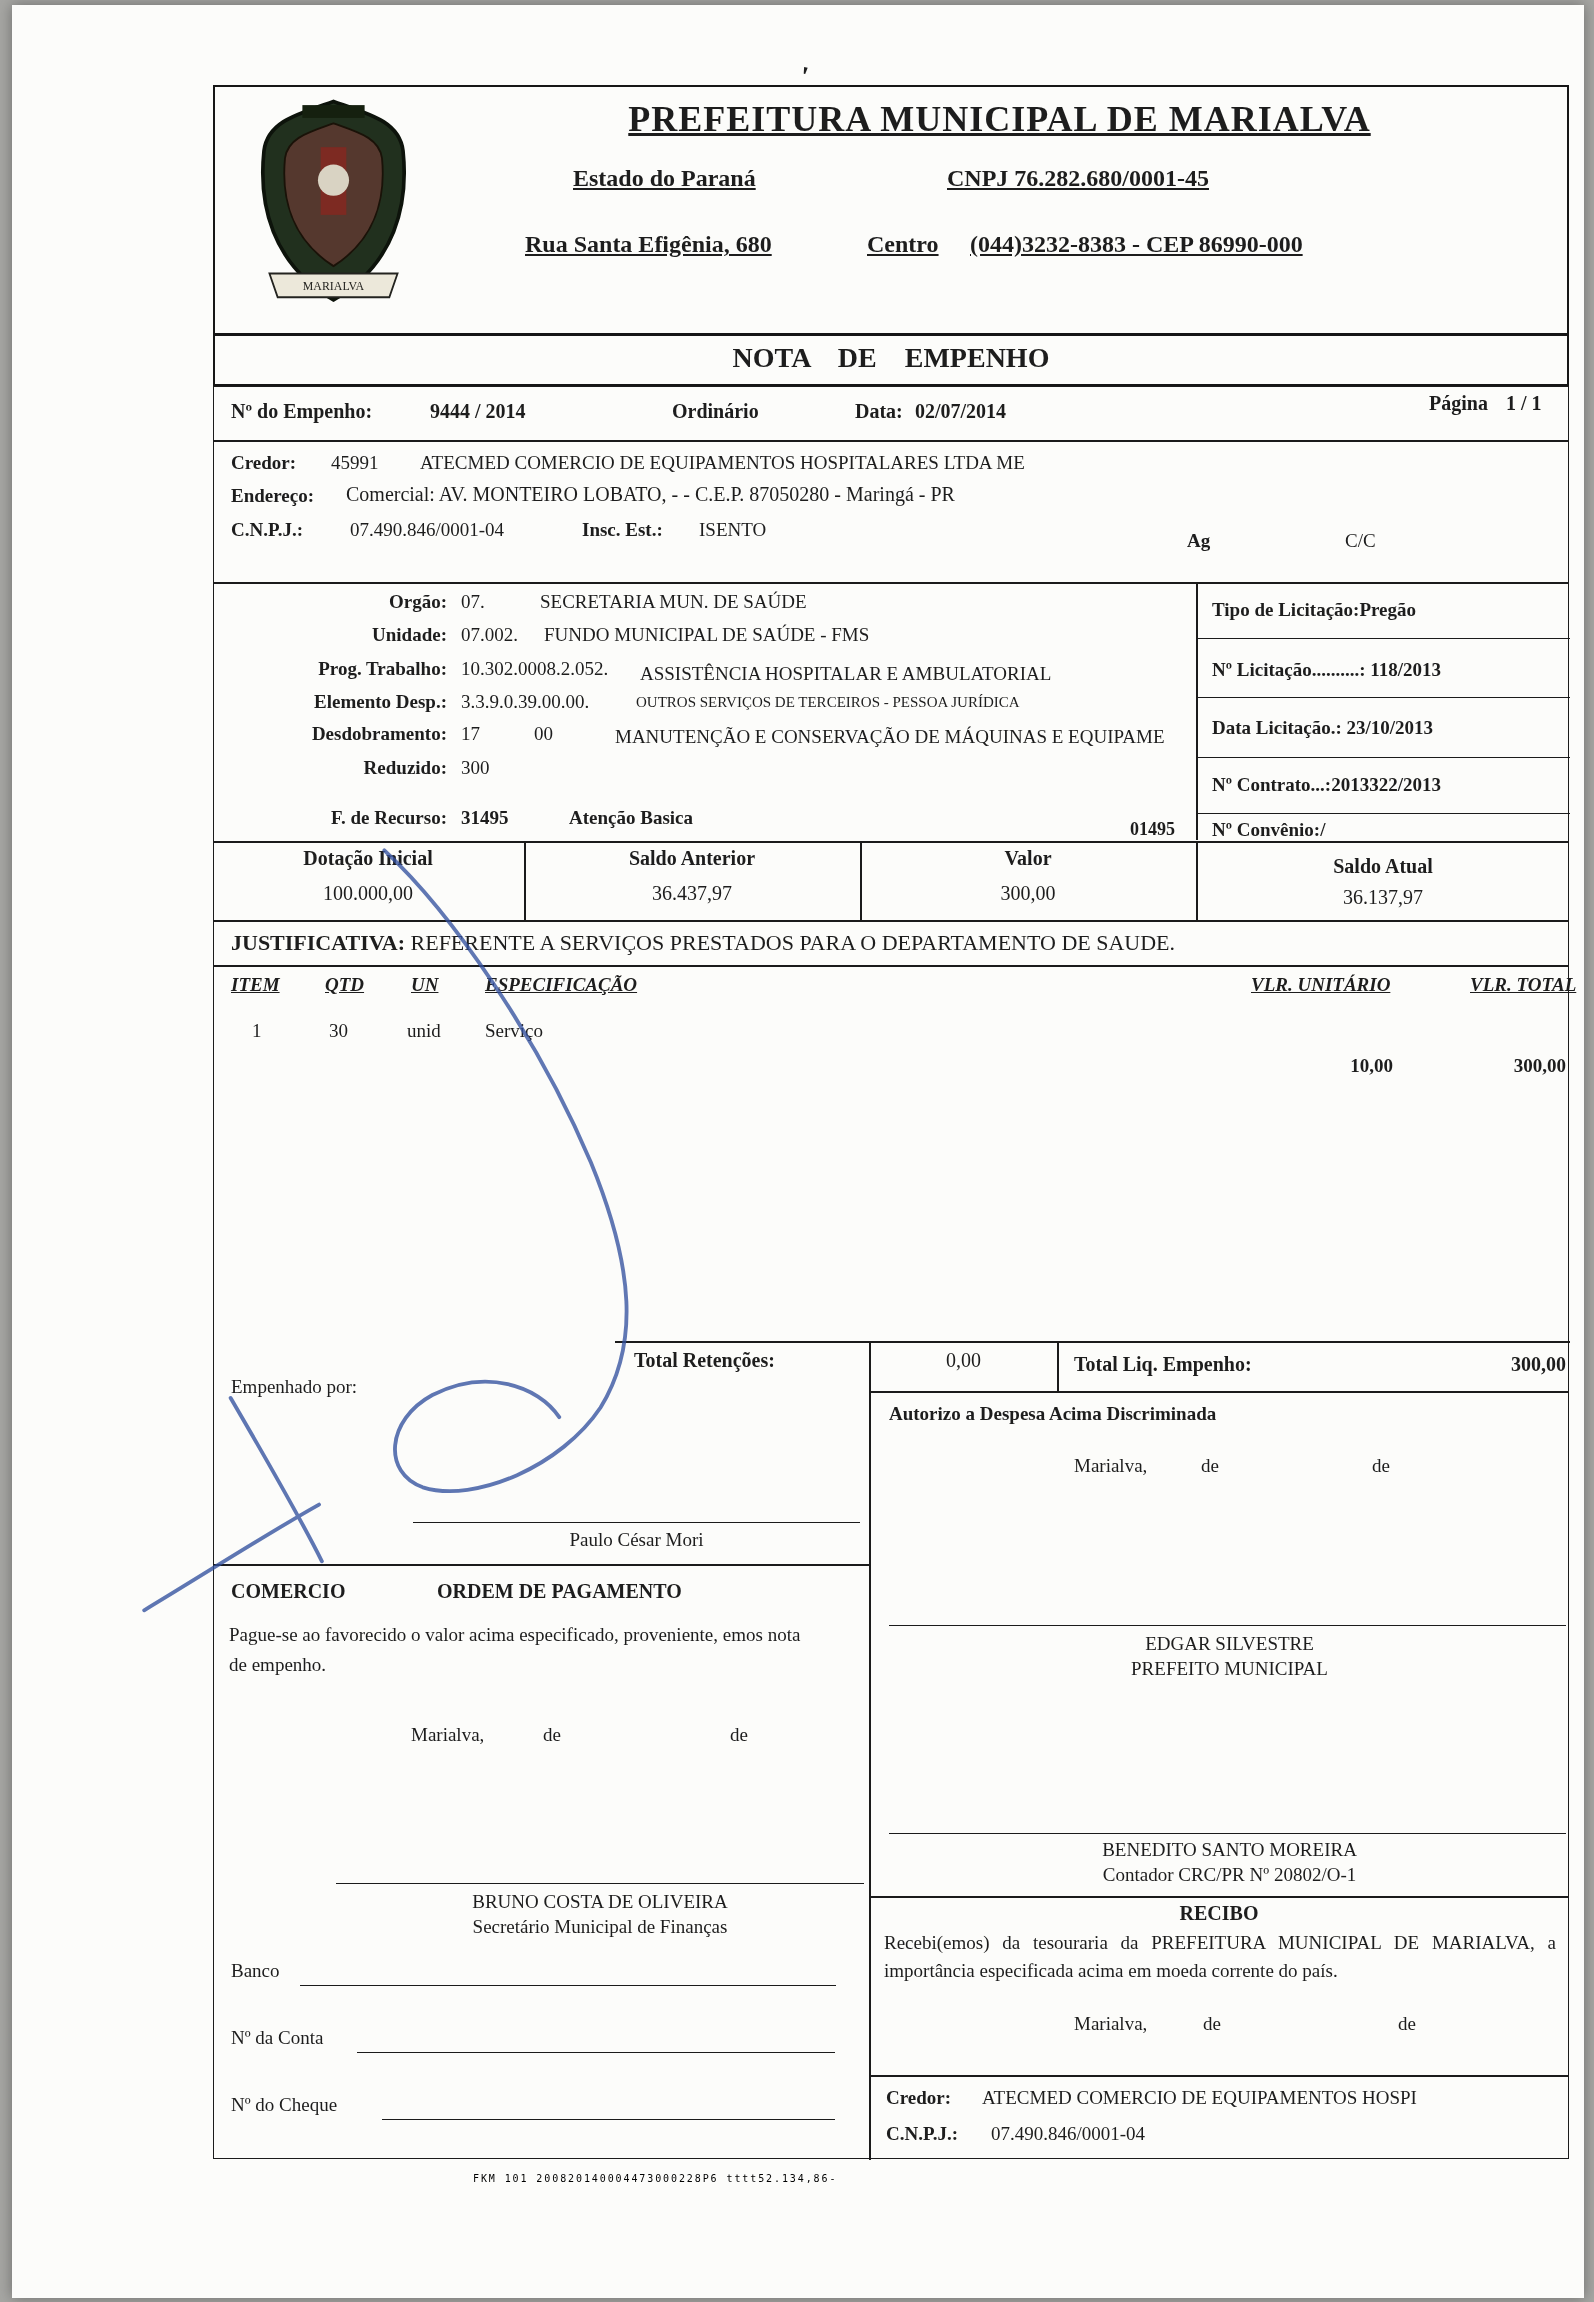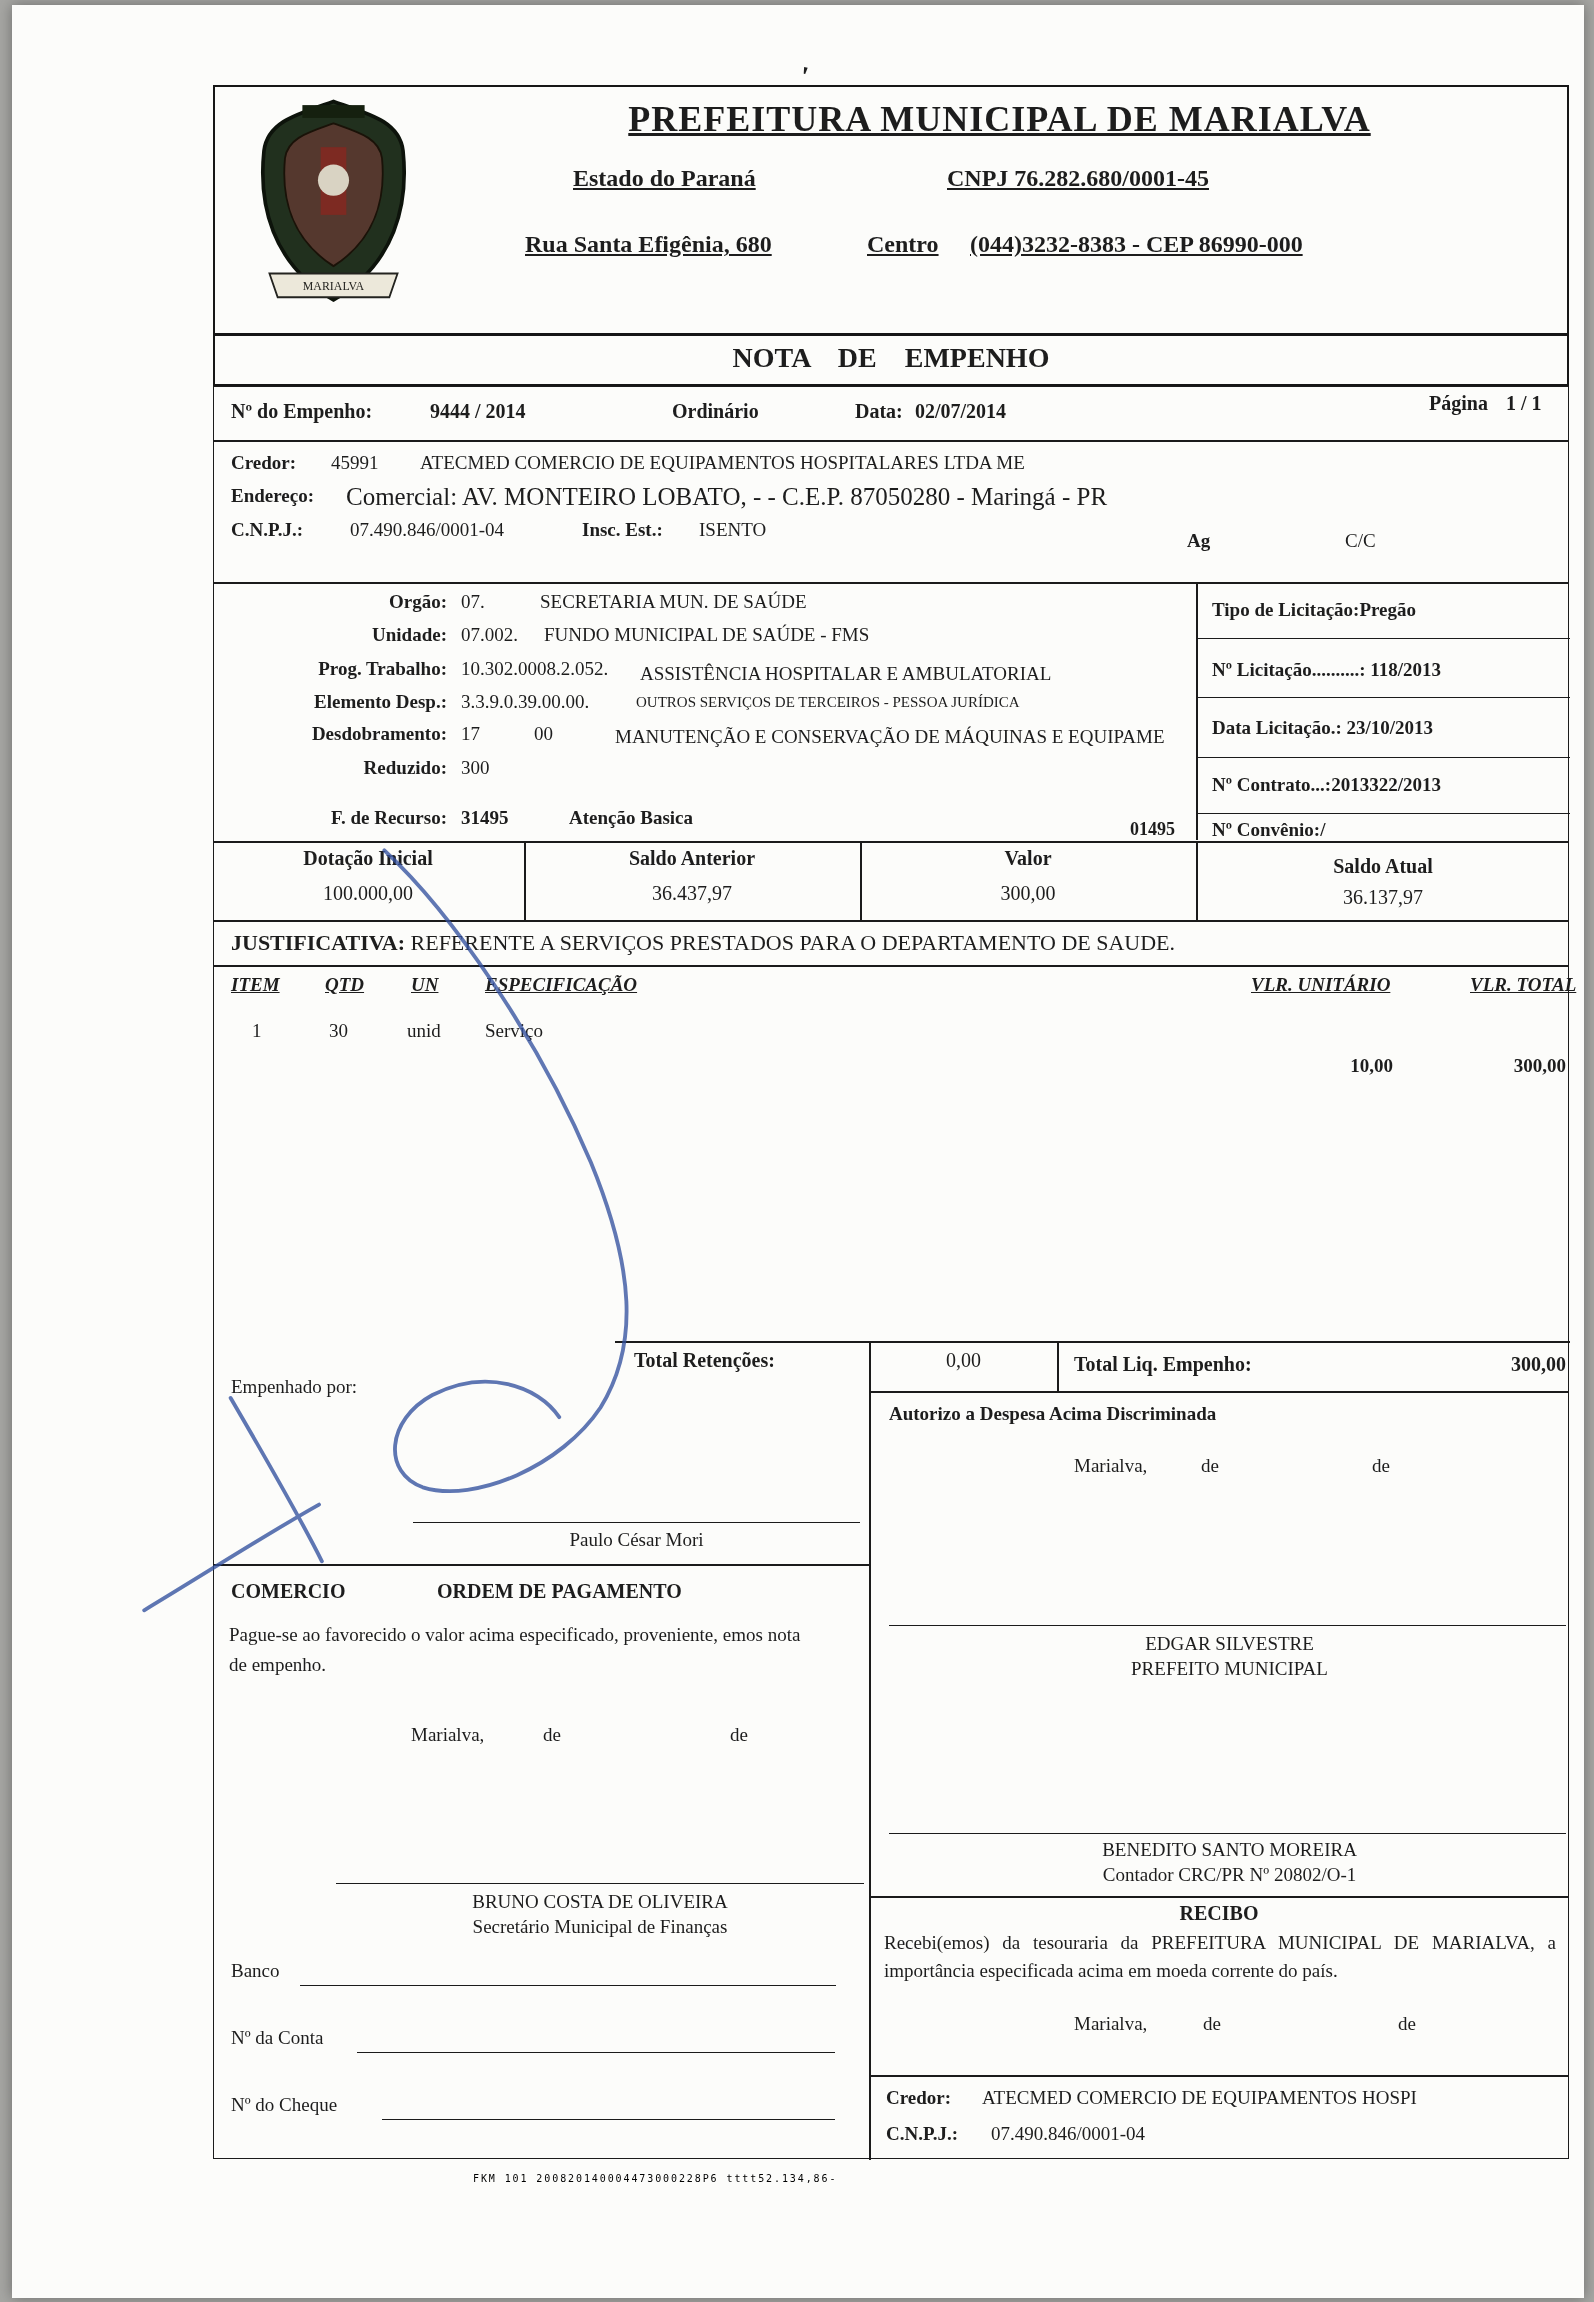--- a/index.html
+++ b/index.html
@@ -55,21 +55,21 @@
 <div class="t b" style="left:855px;top:400px;font-size:20px;">Data:</div>
 <div class="t b" style="left:915px;top:400px;font-size:20px;">02/07/2014</div>
 <div class="t b" style="left:1429px;top:392px;font-size:20px;">Página</div>
 <div class="t b" style="left:1506px;top:392px;font-size:20px;">1 / 1</div>
 <div class="hl" style="left:213px;top:440px;width:1356px;"></div>
 
 <div class="t b" style="left:231px;top:452px;font-size:19px;">Credor:</div>
 <div class="t" style="left:331px;top:452px;font-size:19px;">45991</div>
 <div class="t" style="left:420px;top:452px;font-size:19px;">ATECMED COMERCIO DE EQUIPAMENTOS HOSPITALARES LTDA ME</div>
 <div class="t b" style="left:231px;top:485px;font-size:19px;">Endereço:</div>
-<div class="t" style="left:346px;top:483px;font-size:25px;">Comercial: AV. MONTEIRO LOBATO, - - C.E.P. 87050280 - Maringá - PR</div>
+<div class="t" style="left:346px;top:483px;font-size:20px;">Comercial: AV. MONTEIRO LOBATO, - - C.E.P. 87050280 - Maringá - PR</div>
 <div class="t b" style="left:231px;top:519px;font-size:19px;">C.N.P.J.:</div>
 <div class="t" style="left:350px;top:519px;font-size:19px;">07.490.846/0001-04</div>
 <div class="t b" style="left:582px;top:519px;font-size:19px;">Insc. Est.:</div>
 <div class="t" style="left:699px;top:519px;font-size:19px;">ISENTO</div>
 <div class="t b" style="left:1187px;top:530px;font-size:19px;">Ag</div>
 <div class="t" style="left:1345px;top:530px;font-size:19px;">C/C</div>
 <div class="hl" style="left:213px;top:582px;width:1356px;"></div>
 
 <div class="t b" style="left:219px;top:591px;width:228px;text-align:right;font-size:19px;">Orgão:</div>
 <div class="t" style="left:461px;top:591px;font-size:19px;">07.</div>

